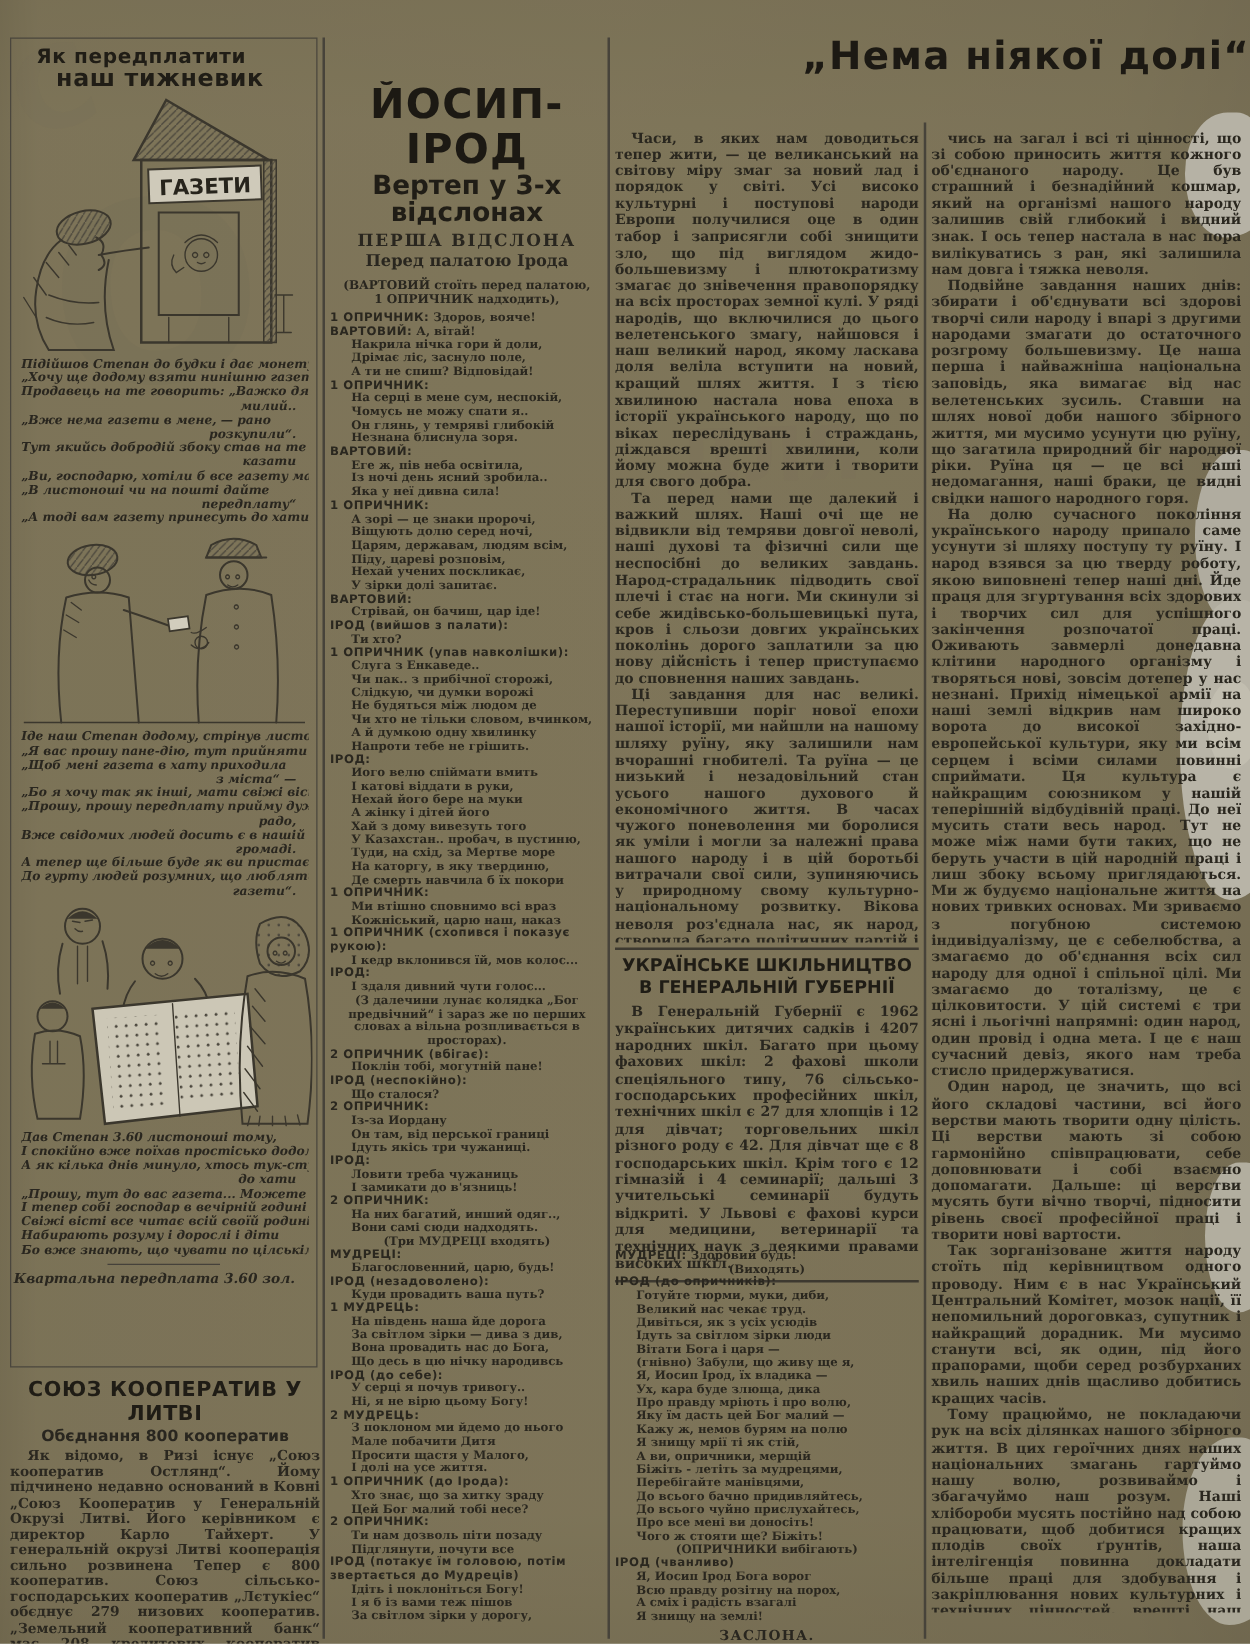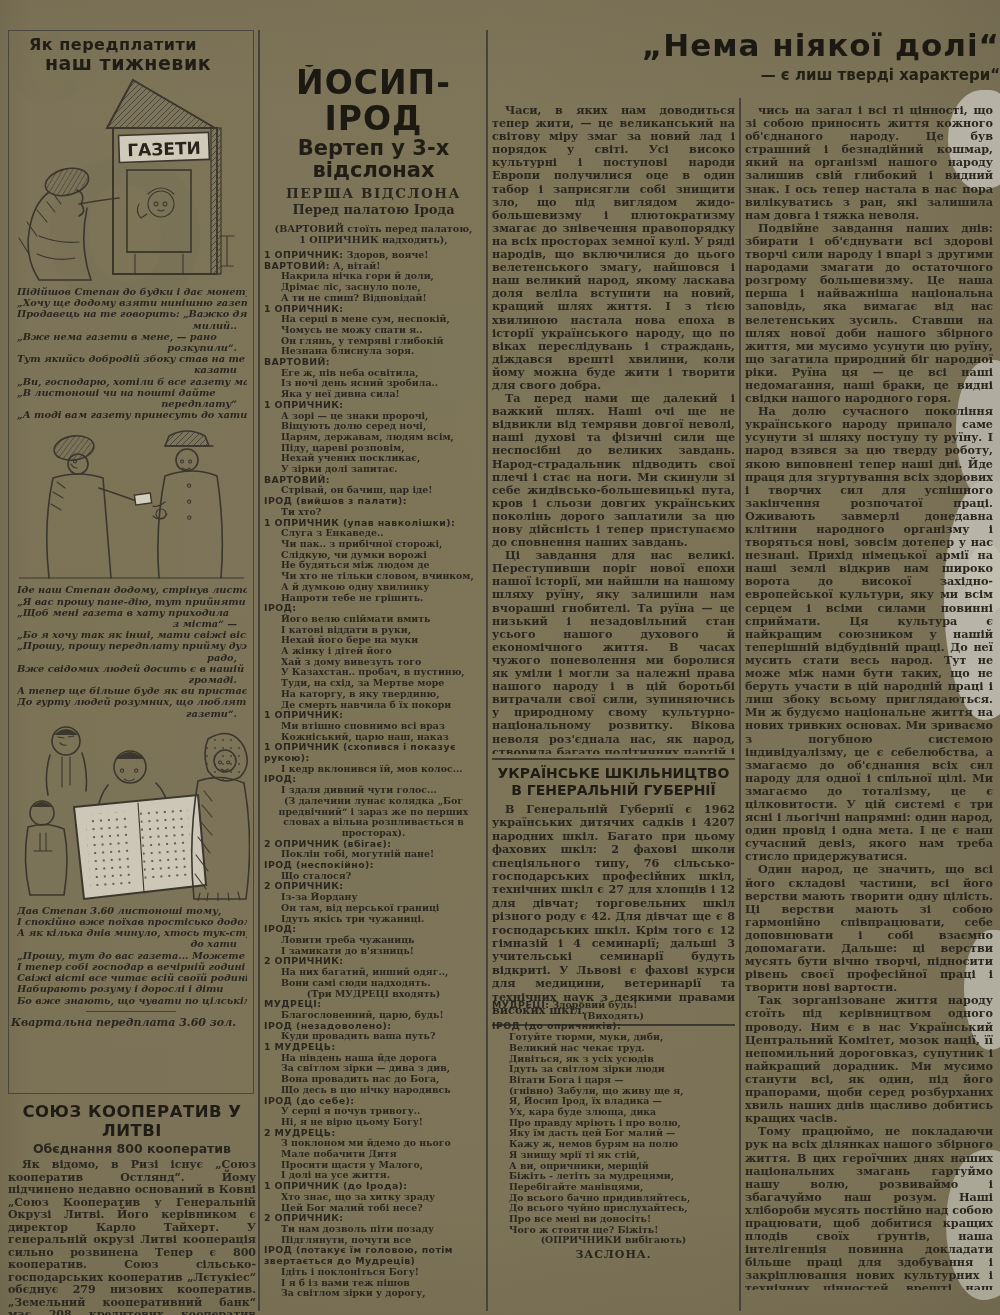--- a/index.html
+++ b/index.html
@@ -245,21 +245,20 @@
         <div class="entry"><span class="speaker">ІРОД (до себе):</span><div class="sline">У серці я почув тривогу..</div><div class="sline">Ні, я не вірю цьому Богу!</div></div>
         <div class="entry"><span class="speaker">2 МУДРЕЦЬ:</span><div class="sline">З поклоном ми йдемо до нього</div><div class="sline">Мале побачити Дитя</div><div class="sline">Просити щастя у Малого,</div><div class="sline">І долі на усе життя.</div></div>
         <div class="entry"><span class="speaker">1 ОПРИЧНИК (до Ірода):</span><div class="sline">Хто знає, що за хитку зраду</div><div class="sline">Цей Бог малий тобі несе?</div></div>
         <div class="entry"><span class="speaker">2 ОПРИЧНИК:</span><div class="sline">Ти нам дозволь піти позаду</div><div class="sline">Підглянути, почути все</div></div>
         <div class="entry"><span class="speaker">ІРОД (потакує їм головою, потім звертається до Мудреців)</span><div class="sline">Ідіть і поклоніться Богу!</div><div class="sline">І я б із вами теж пішов</div><div class="sline">За світлом зірки у дорогу,</div></div>
       </div>
   </div>
 
   <div class="art-title-wrap">
     <div class="art-title">„Нема ніякої долі“</div>
-    <div class="art-sub">— є лиш тверді характери“</div>
   </div>
   <div class="artcol col3a">
       <div class="para">Часи, в яких нам доводиться тепер жити, — це великанський на світову міру змаг за новий лад і порядок у світі. Усі високо культурні і поступові народи Европи получилися оце в один табор і заприсягли собі знищити зло, що під виглядом жидо-большевизму і плютократизму змагає до знівечення правопорядку на всіх просторах земної кулі. У ряді народів, що включилися до цього велетенського змагу, найшовся і наш великий народ, якому ласкава доля веліла вступити на новий, кращий шлях життя. І з тією хвилиною настала нова епоха в історії українського народу, що по віках переслідувань і страждань, діждався врешті хвилини, коли йому можна буде жити і творити для свого добра.</div>
       <div class="para">Та перед нами ще далекий і важкий шлях. Наші очі ще не відвикли від темряви довгої неволі, наші духові та фізичні сили ще неспосібні до великих завдань. Народ-страдальник підводить свої плечі і стає на ноги. Ми скинули зі себе жидівсько-большевицькі пута, кров і сльози довгих українських поколінь дорого заплатили за цю нову дійсність і тепер приступаємо до сповнення наших завдань.</div>
       <div class="para">Ці завдання для нас великі. Переступивши поріг нової епохи нашої історії, ми найшли на нашому шляху руїну, яку залишили нам вчорашні гнобителі. Та руїна — це низький і незадовільний стан усього нашого духового й економічного життя. В часах чужого поневолення ми боролися як уміли і могли за належні права нашого народу і в цій боротьбі витрачали свої сили, зупиняючись у природному свому культурно-національному розвитку. Вікова неволя роз'єднала нас, як народ, створила багато політичних партій і програм, які довели до послаблення народного організму. Рядом з тим ішов упадок і нашого економічного життя, що послаблювало нас матеріяльно. Серед таких невідрадних обставин український нарід вів життя т. зв. сірої людини, що її природний інстинкт каже лиш оберігати своє власне життя, не огляда-</div>
     </div>
   <div class="artcol col4">
     <div>
         <div class="para">чись на загал і всі ті цінності, що зі собою приносить життя кожного об'єднаного народу. Це був страшний і безнадійний кошмар, який на організмі нашого народу залишив свій глибокий і видний знак. І ось тепер настала в нас пора вилікуватись з ран, які залишила нам довга і тяжка неволя.</div>
         <div class="para">Подвійне завдання наших днів: збирати і об'єднувати всі здорові творчі сили народу і впарі з другими народами змагати до остаточного розгрому большевизму. Це наша перша і найважніша національна заповідь, яка вимагає від нас велетенських зусиль. Ставши на шлях нової доби нашого збірного життя, ми мусимо усунути цю руїну, що загатила природний біг народної ріки. Руїна ця — це всі наші недомагання, наші браки, це видні свідки нашого народного горя.</div>
@@ -278,18 +277,19 @@
     </div>
     <div class="schools-body">В Генеральній Губернії є 1962 українських дитячих садків і 4207 народних шкіл. Багато при цьому фахових шкіл: 2 фахові школи спеціяльного типу, 76 сільсько-господарських професійних шкіл, технічних шкіл є 27 для хлопців і 12 для дівчат; торговельних шкіл різного роду є 42. Для дівчат ще є 8 господарських шкіл. Крім того є 12 гімназій і 4 семинарії; дальші 3 учительські семинарії будуть відкриті. У Львові є фахові курси для медицини, ветеринарії та технічних наук з деякими правами високих шкіл.</div>
   </div>
 
   <div class="col3b">
     <div class="script">
         <div class="entry"><span class="speaker">МУДРЕЦІ:</span> Здоровий будь!</div>
         <div class="stage">(Виходять)</div>
         <div class="entry"><span class="speaker">ІРОД (до опричників):</span><div class="sline">Готуйте тюрми, муки, диби,</div><div class="sline">Великий нас чекає труд.</div><div class="sline">Дивіться, як з усіх усюдів</div><div class="sline">Ідуть за світлом зірки люди</div><div class="sline">Вітати Бога і царя —</div><div class="sline">(гнівно) Забули, що живу ще я,</div><div class="sline">Я, Йосип Ірод, їх владика —</div><div class="sline">Ух, кара буде злюща, дика</div><div class="sline">Про правду мріють і про волю,</div><div class="sline">Яку їм дасть цей Бог малий —</div><div class="sline">Кажу ж, немов бурям на полю</div><div class="sline">Я знищу мрії ті як стій,</div><div class="sline">А ви, опричники, мерщій</div><div class="sline">Біжіть - летіть за мудрецями,</div><div class="sline">Перебігайте манівцями,</div><div class="sline">До всього бачно придивляйтесь,</div><div class="sline">До всього чуйно прислухайтесь,</div><div class="sline">Про все мені ви доносіть!</div><div class="sline">Чого ж стояти ще? Біжіть!</div></div>
         <div class="stage">(ОПРИЧНИКИ вибігають)</div>
+        <div class="entry"><span class="speaker">ІРОД (чванливо)</span><div class="sline">Я, Йосип Ірод Бога ворог</div><div class="sline">Всю правду розітну на порох,</div><div class="sline">А сміх і радість взагалі</div><div class="sline">Я знищу на землі!</div></div>
       </div>
     <div class="curtain">ЗАСЛОНА.</div>
 
   </div>
 
 </div>
 
 </body></html>

